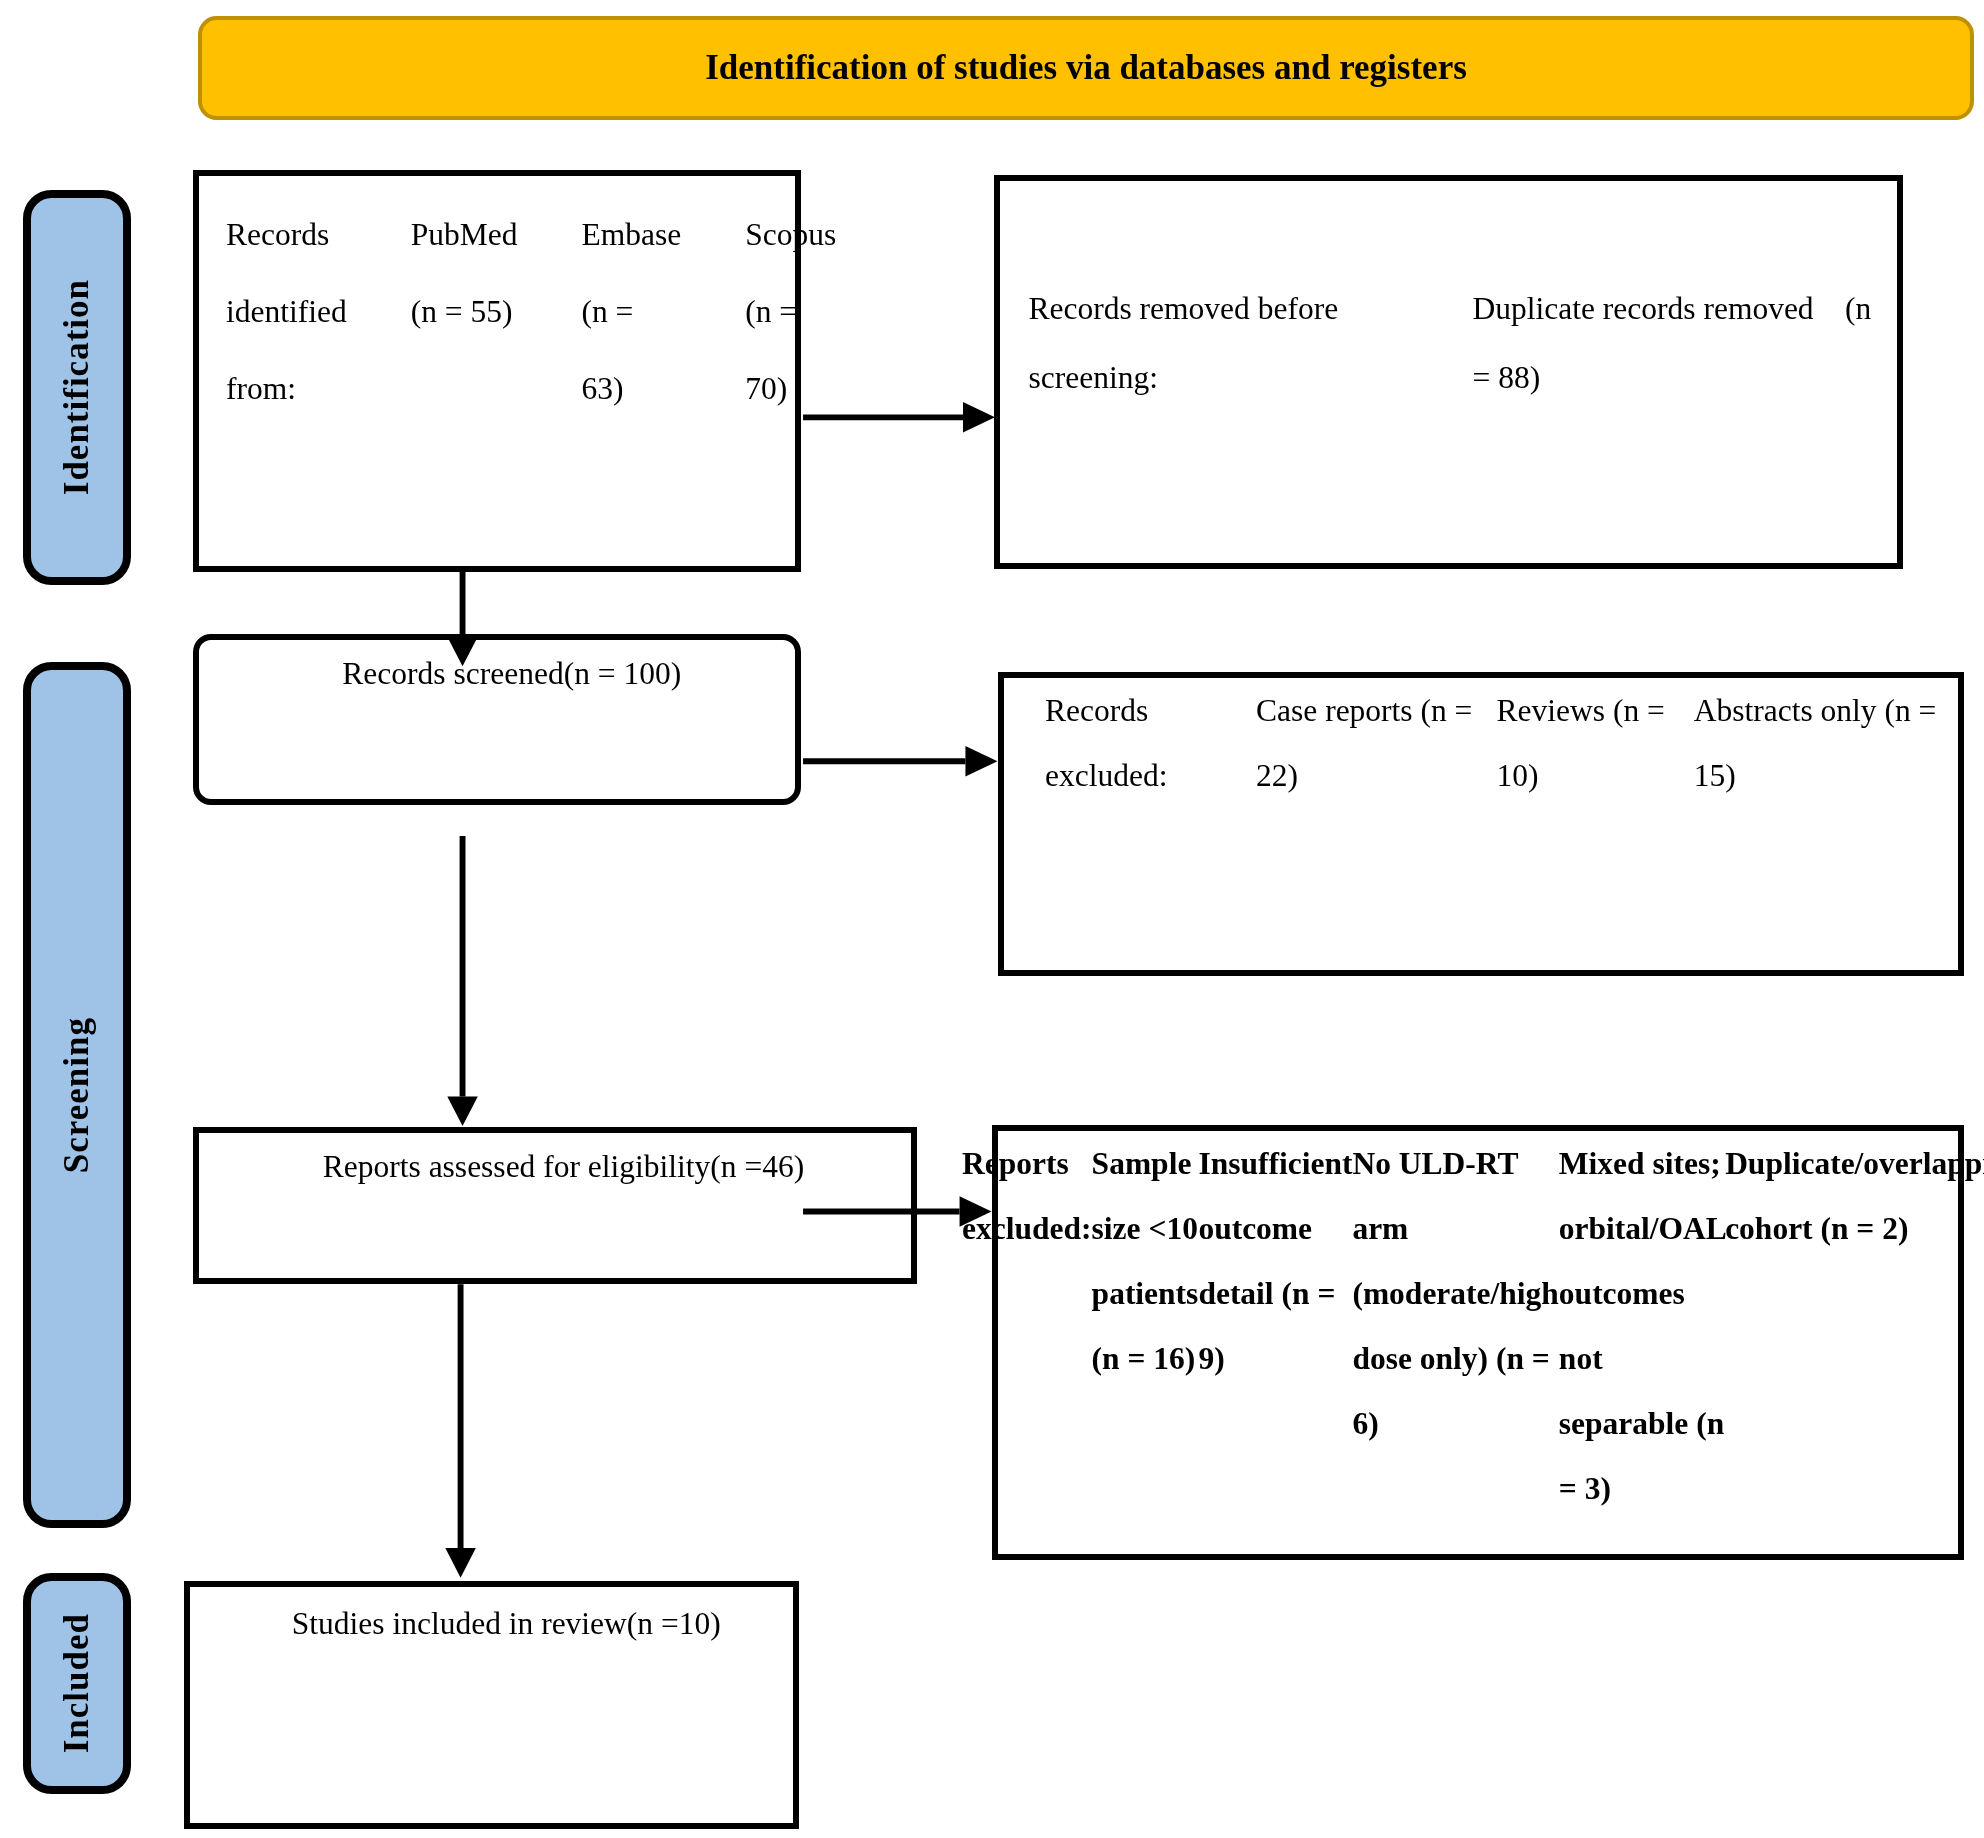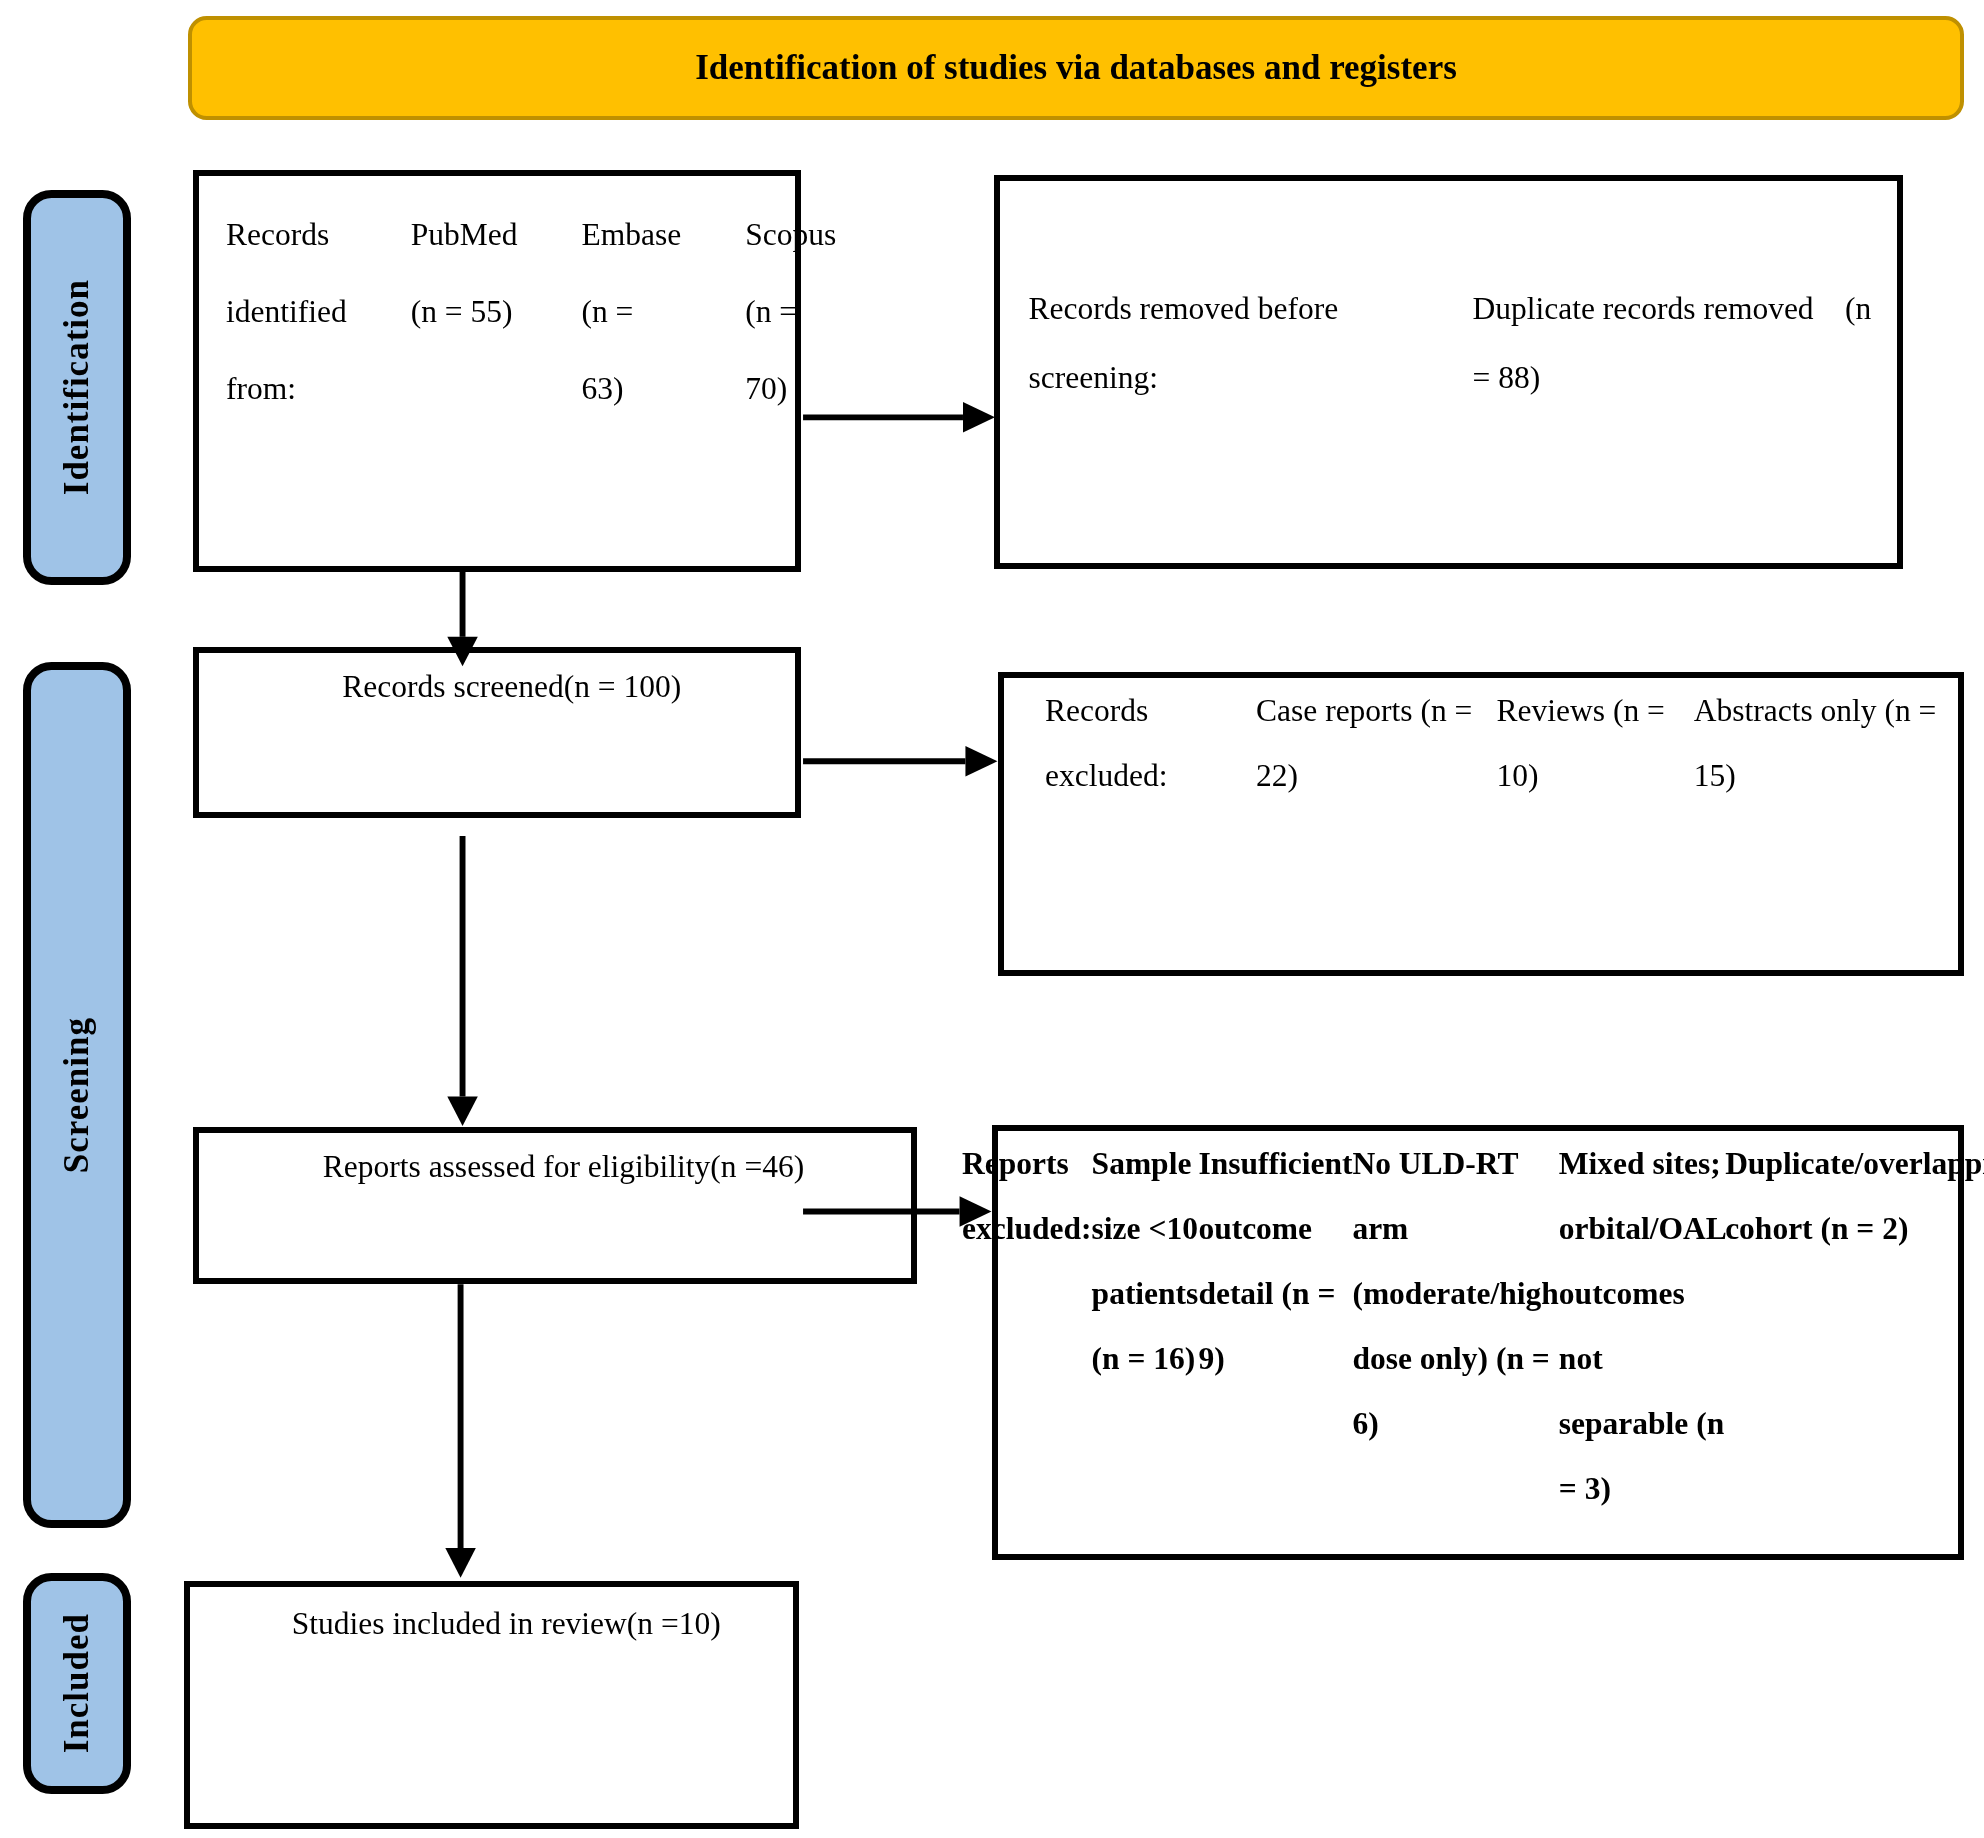--- a/index.html
+++ b/index.html
@@ -9,21 +9,21 @@
     height: 1839px;
     background: #ffffff;
     font-family: "Liberation Serif", "DejaVu Serif", serif;
     color: #000000;
     overflow: hidden;
   }
 
   
   .banner {
     position: absolute;
-    left: 188px; top: 15.7px;
+    left: 198px; top: 15.7px;
     width: 1776px; height: 104px;
     box-sizing: border-box;
     background: #FFC000;
     border: 4.9px solid #BF9000;
     border-radius: 18.7px;
     display: flex; align-items: center; justify-content: center;
   }
   .banner-text { font-size: 35px; font-weight: bold; }
 
   
@@ -64,22 +64,22 @@
   #box-records-identified {
     left: 193px; top: 170px; width: 608px; height: 402px;
     padding: 19.7px 14.8px 0 27px; line-height: 77px; justify-content: flex-start;
   }
   #box-records-removed {
     left: 994px; top: 175px; width: 909px; height: 394px;
     padding: 93px 14.8px 0 28.5px; line-height: 69px; justify-content: flex-start;
   }
   #box-records-removed .indent { padding-left: 58px; }
   #box-records-screened {
-    left: 193px; top: 647px; width: 608px; height: 171px;
-    padding-left: 29.5px; line-height: 67px;
+    left: 193px; top: 634px; width: 608px; height: 171px;
+    padding-left: 29.5px; line-height: 67px; border-radius: 18px;
   }
   #box-records-excluded {
     left: 998px; top: 672px; width: 966px; height: 304px;
     padding-left: 41px; line-height: 65px;
   }
   #box-reports-assessed {
     left: 193px; top: 1127px; width: 724px; height: 157px;
     padding-left: 17px; line-height: 67px;
   }
   #box-reports-excluded {

